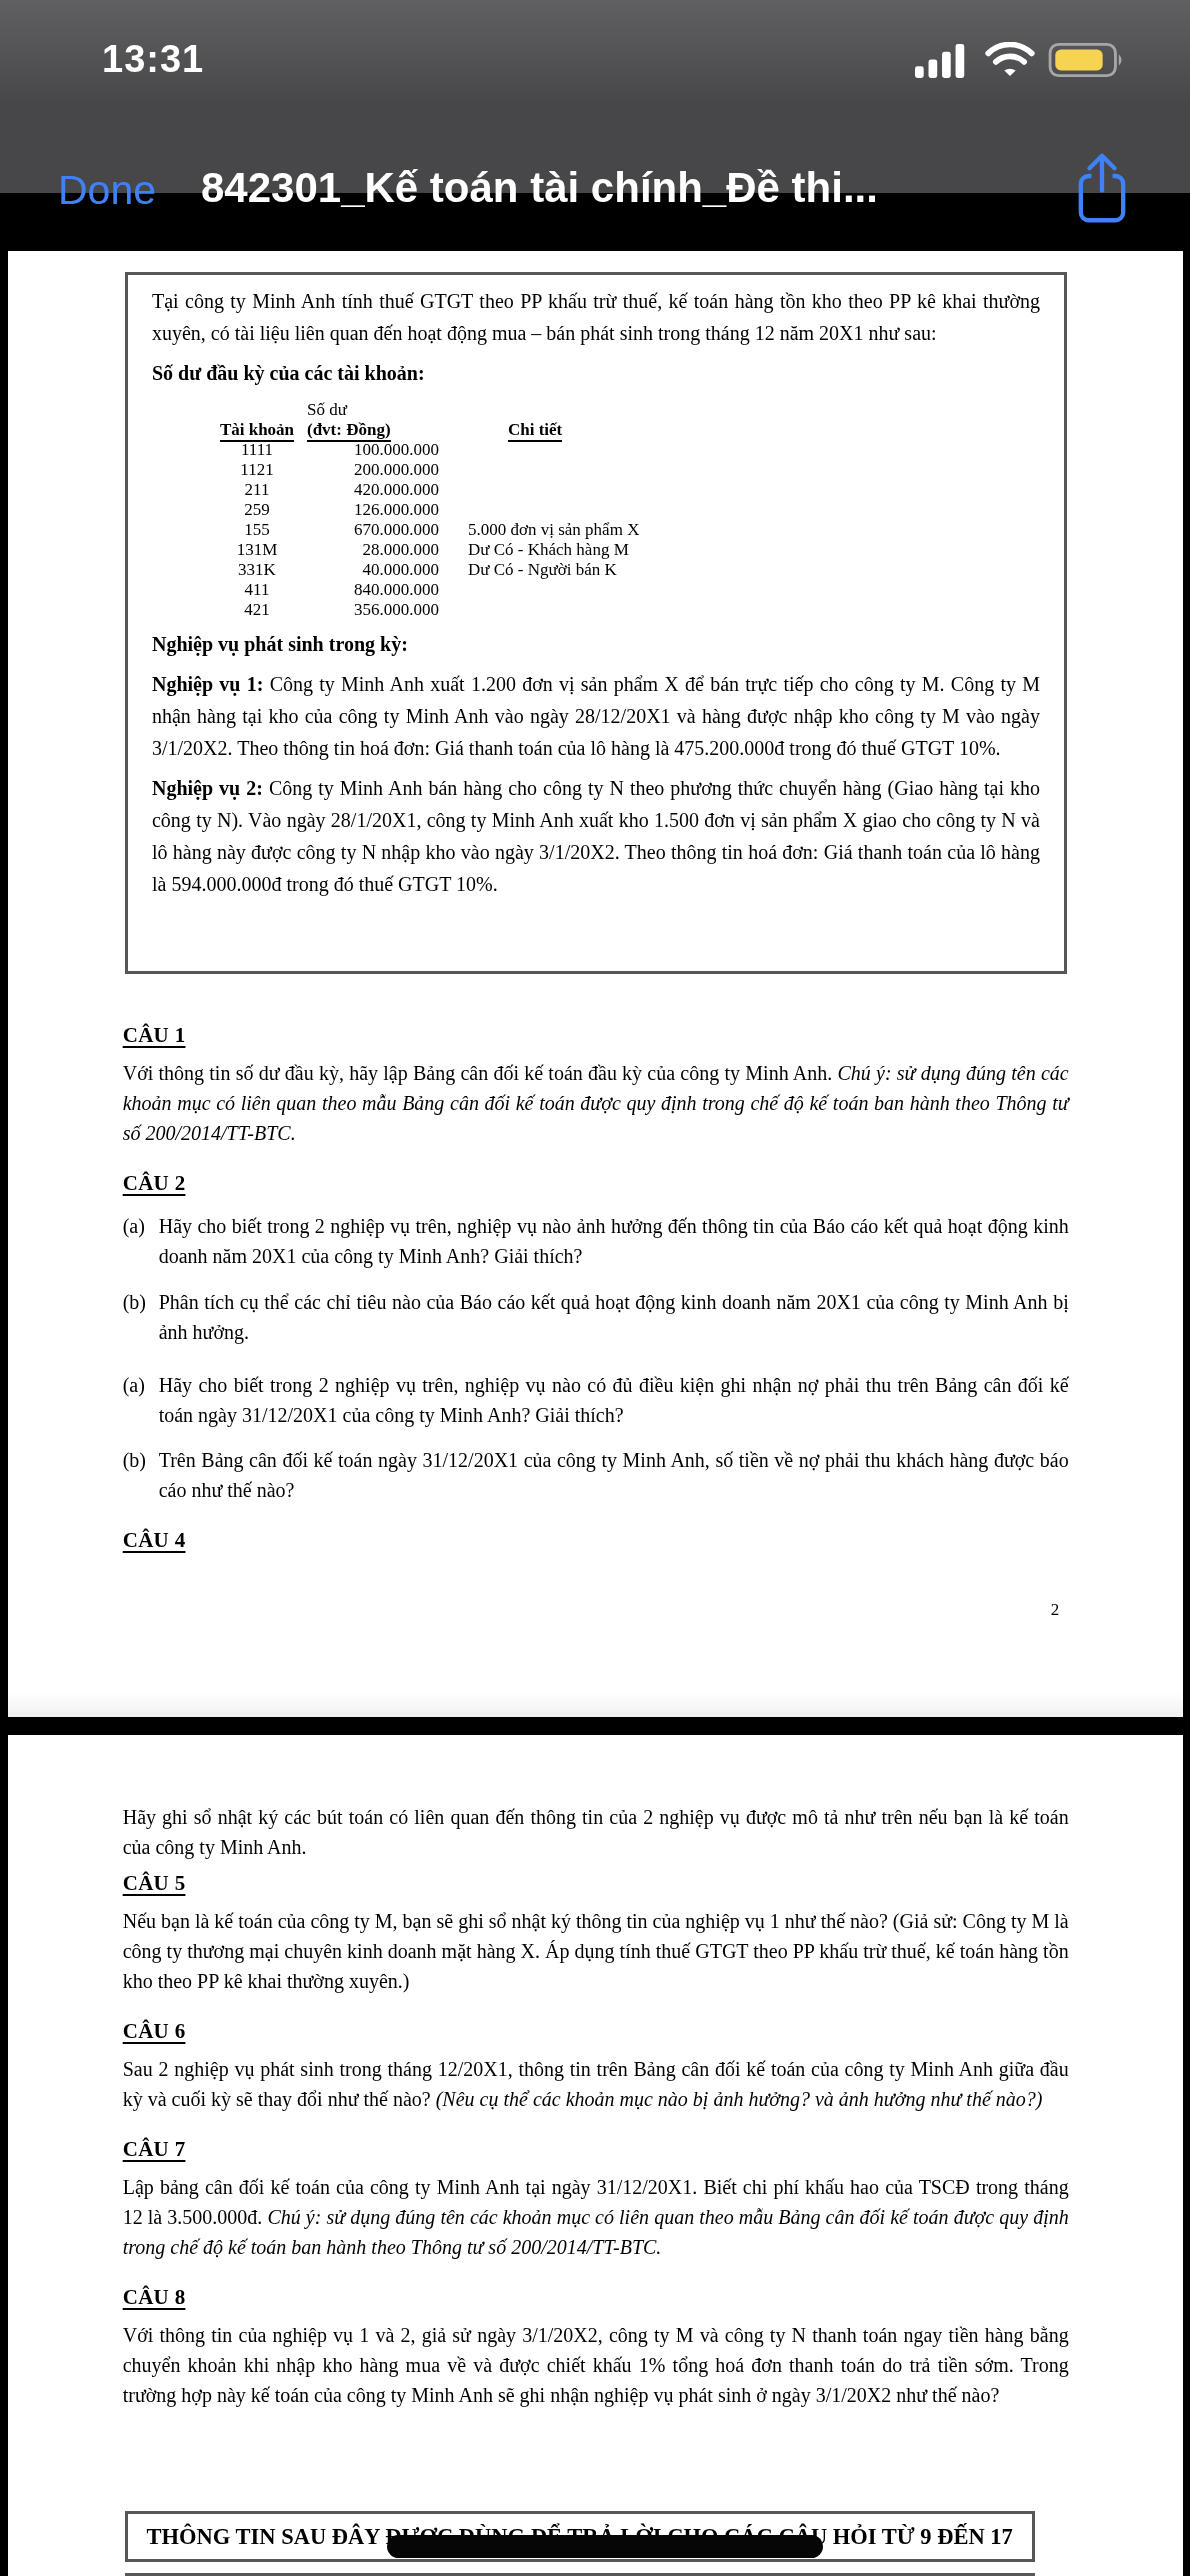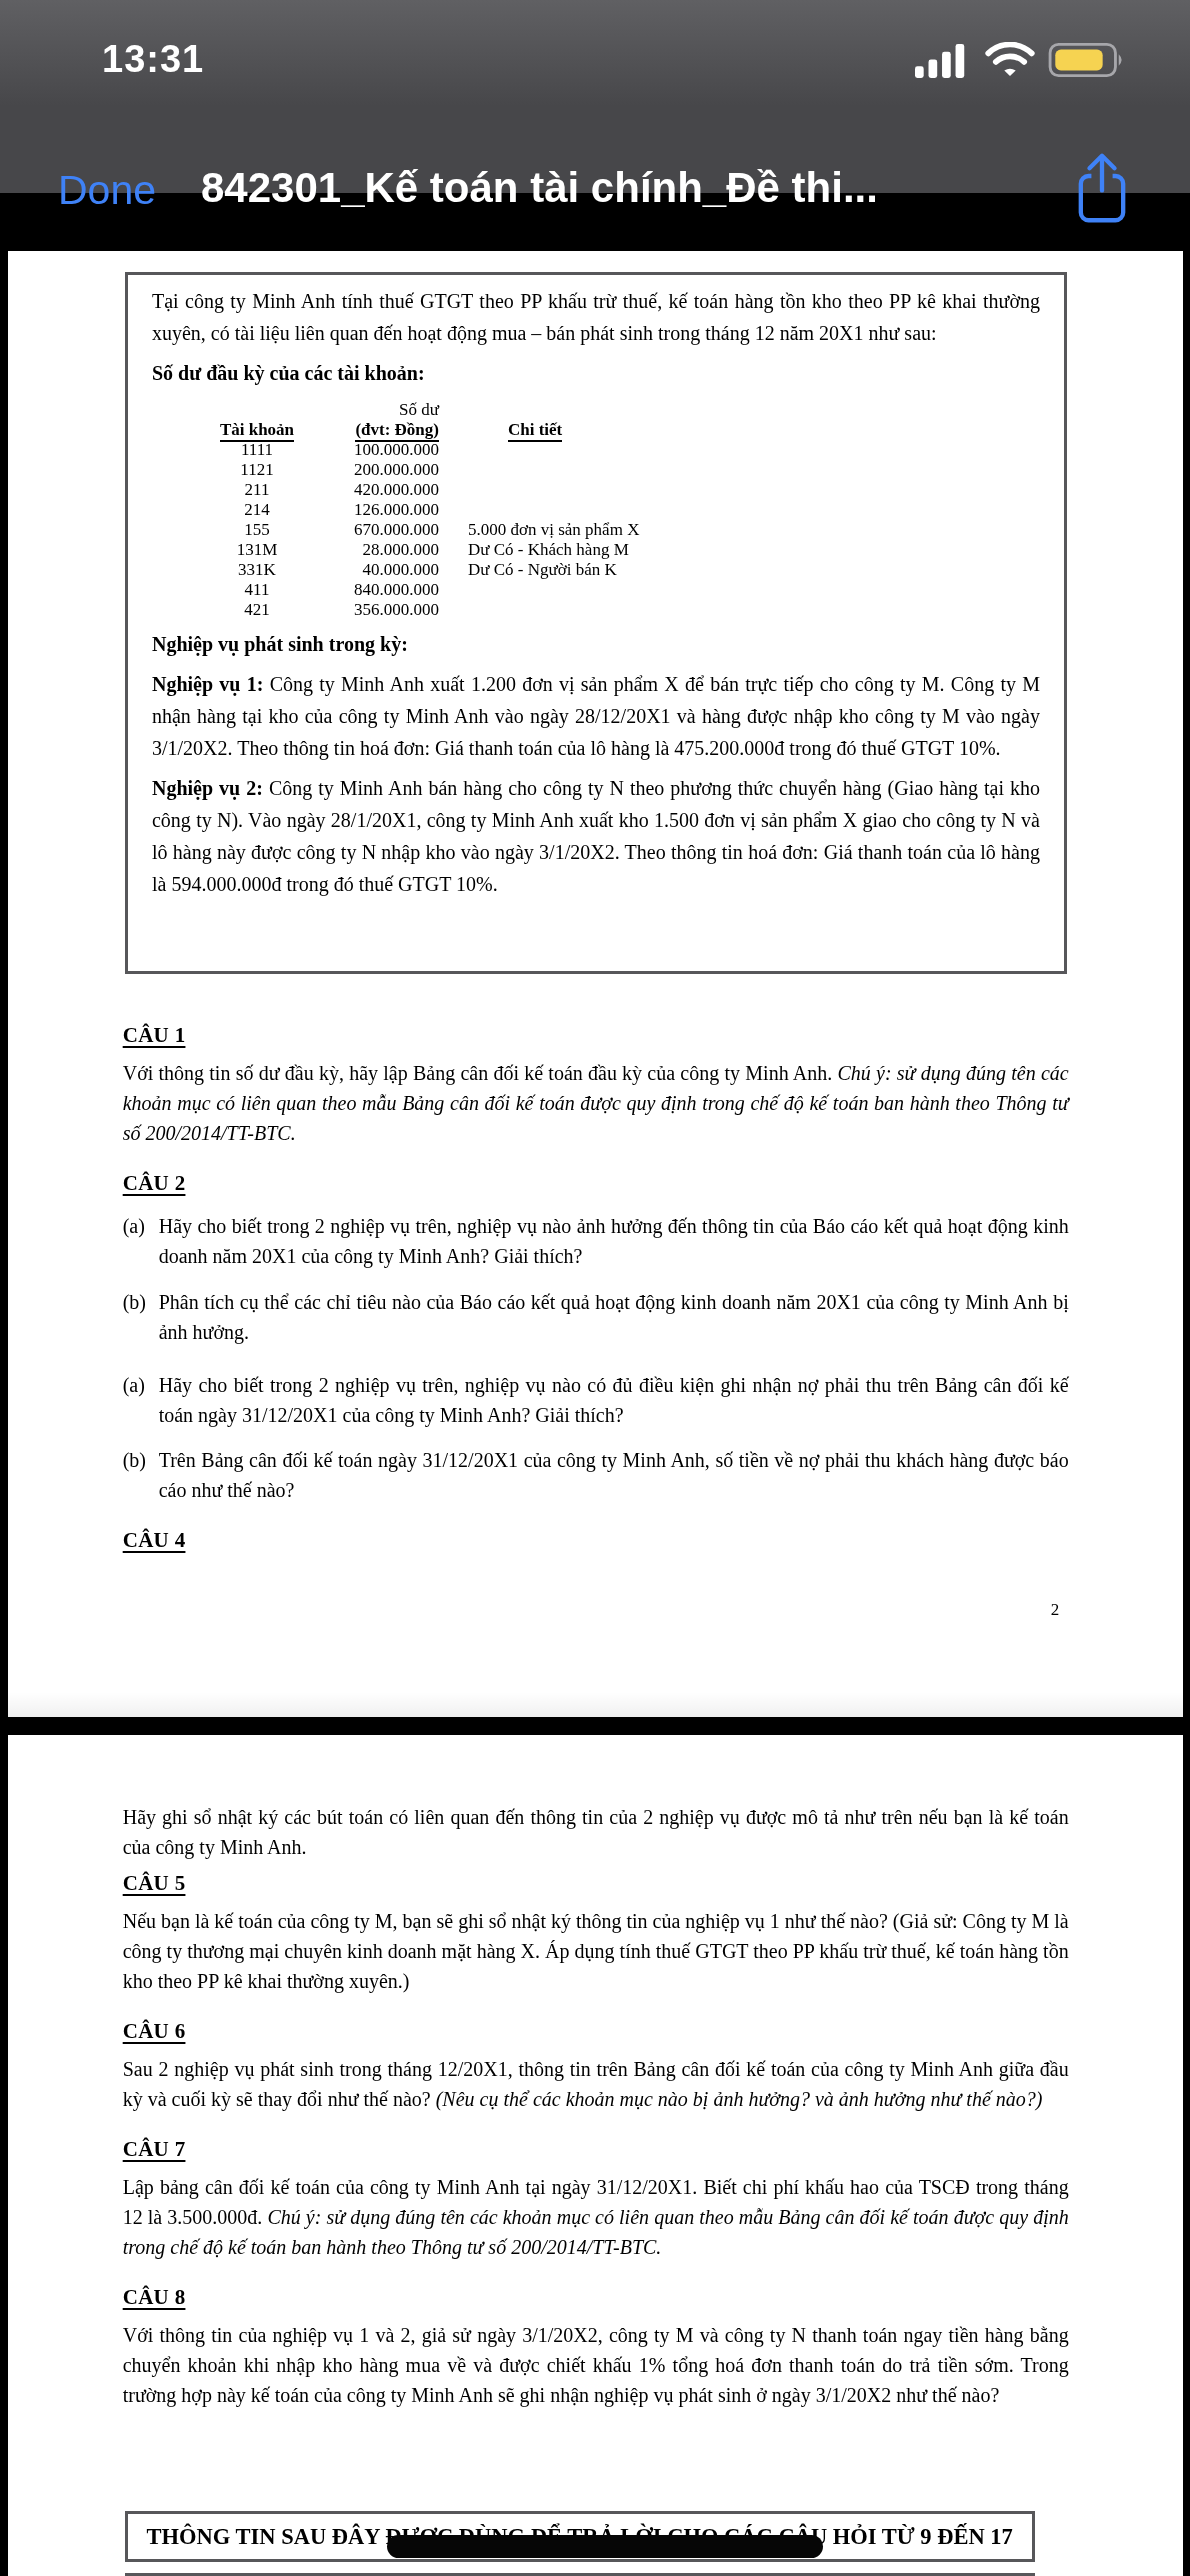--- a/index.html
+++ b/index.html
@@ -39,21 +39,21 @@
     font-family:"Liberation Serif",serif;font-size:20px;color:#000;
   }
   .docbox p{margin:8px;line-height:32px;text-align:justify;}
   .intro{margin-top:4.8px;}
   .bal-head{margin-top:7.7px;font-weight:700;line-height:33px;}
   .acct-table{margin:11.5px 0 0 63px;border-collapse:collapse;font-size:17px;}
   .acct-table th,.acct-table td{padding:0;font-weight:400;line-height:20px;}
   .acct-table .c1{width:100px;text-align:center;}
   .acct-table .c2{width:132px;text-align:right;}
   .acct-table .c3{text-align:left;padding-left:29px;}
-  .acct-table thead .c2{text-align:right;}
+  .acct-table thead .c2{text-align:left;}
   .acct-table thead{font-weight:700;}
   .hu{font-weight:700;border-bottom:2.4px solid #000;padding-bottom:1px;}
   .c3h{margin-left:40px;}
   .trans-head{margin-top:22px;font-weight:700;line-height:33px;}
   .nv{margin-top:9.6px;}
   
   .sections{position:absolute;left:115px;width:946px;font-family:"Liberation Serif",serif;}
   .s-p1{top:772px;}
   .sec{margin-bottom:23px;}
   .sec-h{font-size:21px;font-weight:700;line-height:25px;
@@ -151,21 +151,21 @@
               <td class="c1">1121</td>
               <td class="c2">200.000.000</td>
               <td class="c3"></td>
             </tr>
           <tr>
               <td class="c1">211</td>
               <td class="c2">420.000.000</td>
               <td class="c3"></td>
             </tr>
           <tr>
-              <td class="c1">214</td>
+              <td class="c1">259</td>
               <td class="c2">126.000.000</td>
               <td class="c3"></td>
             </tr>
           <tr>
               <td class="c1">155</td>
               <td class="c2">670.000.000</td>
               <td class="c3">5.000 đơn vị sản phẩm X</td>
             </tr>
           <tr>
               <td class="c1">131M</td>

